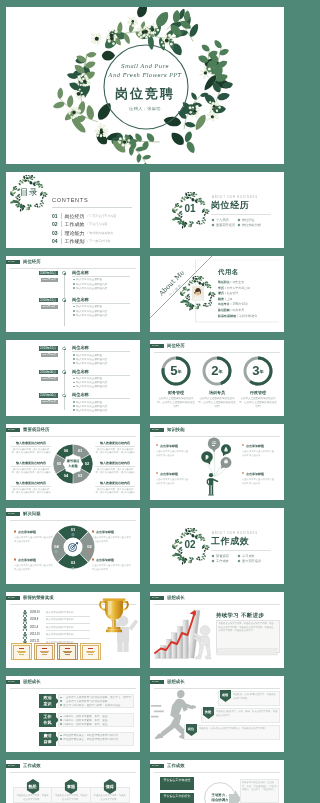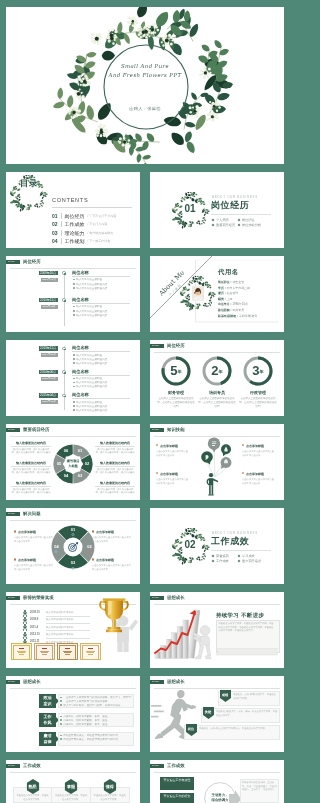--- a/index.html
+++ b/index.html
@@ -396,28 +396,29 @@
             <circle cx="90.8" cy="31.7" r="2"></circle>
             <circle cx="126.8" cy="14.3" r="1.2"></circle>
             <circle cx="208.1" cy="99.3" r="1.3"></circle>
             <circle cx="140.1" cy="24.5" r="1.7"></circle>
           </g>
         </g>
         <circle cx="140" cy="80" r="42" fill="none" stroke="#3B6557" stroke-width="1.1"></circle>
   </svg>
   <div class="lbl scriptln" style="left:0;top:57px;width:278px;font-size:5.4px;">Small And Pure</div>
   <div class="lbl scriptln" style="left:0;top:66px;width:278px;font-size:5.4px;">And Fresh Flowers PPT</div>
+  <div class="lbl maintitle" style="left:0;top:80px;width:278px;font-size:13px;">岗位竞聘</div>
   <div class="lbl subtitle" style="left:0;top:100px;width:278px;font-size:4.2px;">应聘人：张翼德</div>
 </div>
 
 <div class="slide L" style="top:172px">
   <svg style="position:absolute;left:4px;top:3px" width="38" height="38" viewBox="-34 -34 68 68">
         <use href="#wreathSm"></use>
       </svg>
-  <div class="lbl" style="left:4px;top:7px;width:38px;text-align:center;font-size:8.5px;font-weight:bold;color:#2F5648;letter-spacing:.5px;z-index:3;text-shadow:0 0 1.2px #fff,0 0 1.2px #fff,0 0 2px #fff;">目录</div>
+  <div class="lbl" style="left:4px;top:16px;width:38px;text-align:center;font-size:8.5px;font-weight:normal;color:#2F5648;letter-spacing:.5px;z-index:3;text-shadow:0 0 1.2px #fff,0 0 1.2px #fff,0 0 2px #fff;">目录</div>
   <div class="lbl" style="left:46px;top:26px;font-size:5.6px;color:#4A4A4A;letter-spacing:.7px;">CONTENTS</div>
   <div style="position:absolute;left:46px;top:35px;width:80px;height:.5px;background:#D2D8D5"></div>
   <div id="contents-list">
         <div class="ci" style="left: 46px; top: 40.5px;">
           <span class="n">01</span>
           <span class="bar"></span>
           <span class="t">岗位经历</span>
           <span class="s">/ 千万不要打字及内容</span>
         </div>
         <div class="ci" style="left: 46px; top: 49.1px;">

